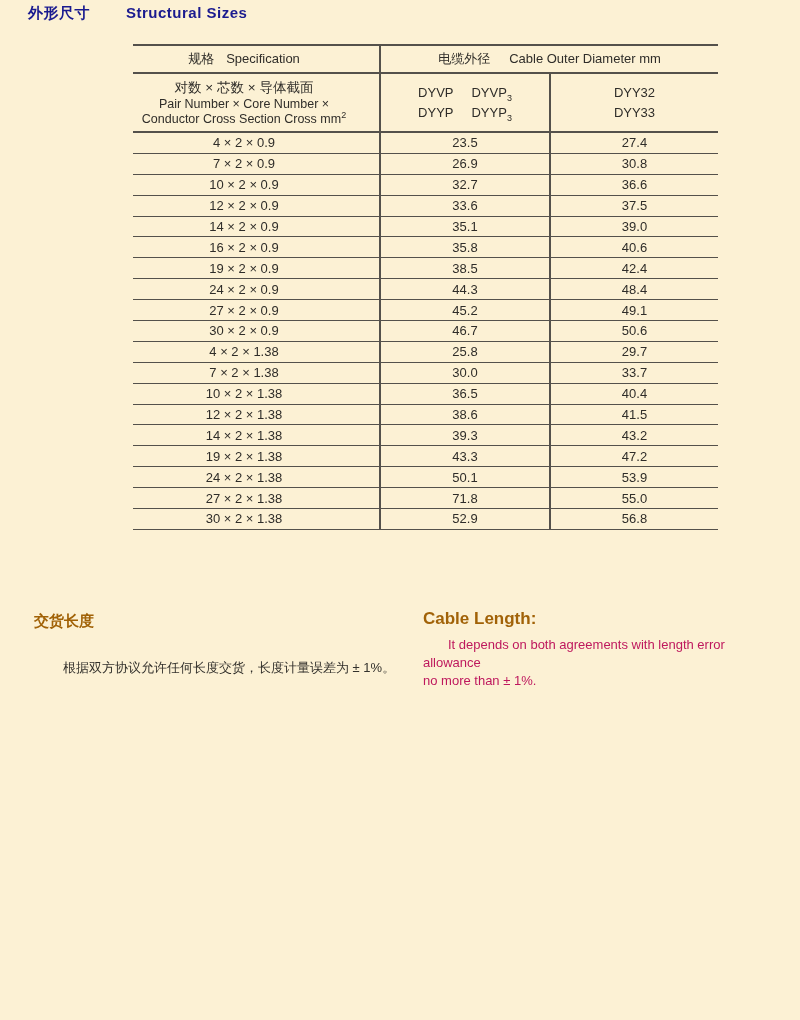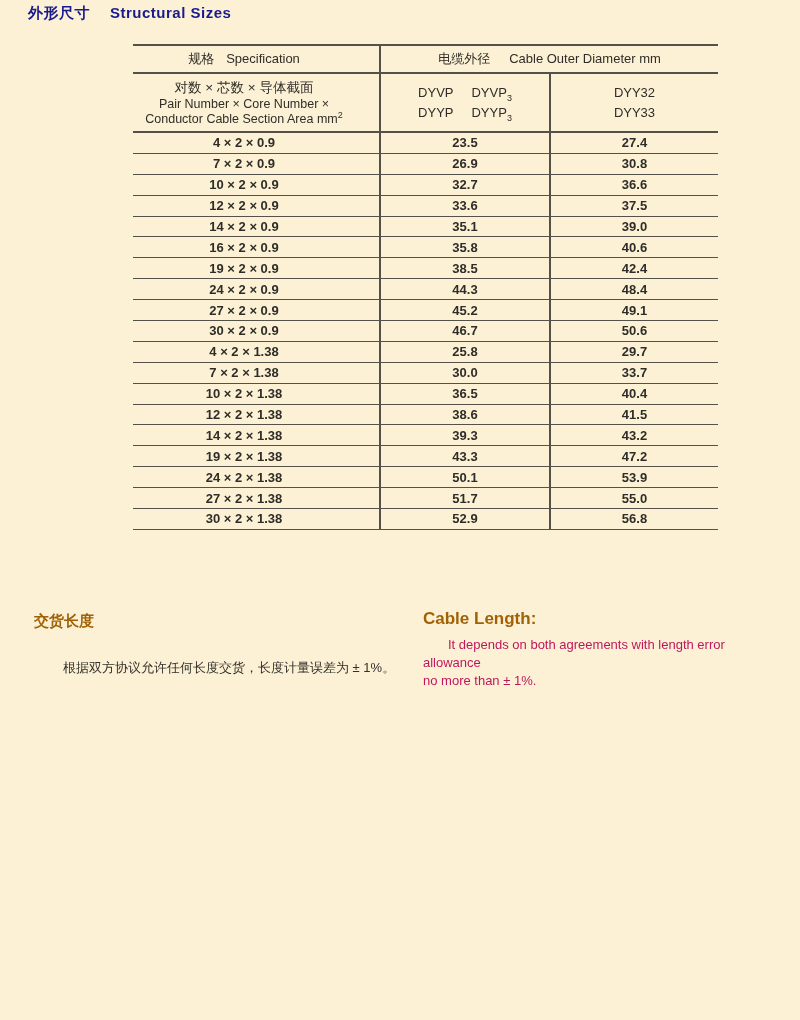--- a/index.html
+++ b/index.html
@@ -5,35 +5,35 @@
   html,body { margin:0; padding:0; }
   body {
     width:800px; height:1020px; position:relative; overflow:hidden;
     background:#FCF1D4; color:#33312C;
     font-family:"Liberation Sans", sans-serif;
   }
   .page-title {
     position:absolute; left:28px; top:4px;
     font-size:15px; font-weight:bold; color:#1A1A8F; letter-spacing:0.5px;
   }
-  .page-title .en { margin-left:20px; }
+  .page-title .en { margin-left:36px; }
 
   table.size-table {
     position:absolute; left:133px; top:44px; width:585px;
     border-collapse:collapse; table-layout:fixed;
     border-top:2px solid #54514B;
   }
   .size-table th, .size-table td {
     padding:0; margin:0; font-weight:normal; text-align:center; vertical-align:middle;
     color:#2F2D29;
   }
   .size-table .spec-col { padding-right:24px; }
   .size-table tr.h1 th { height:26px; border-bottom:2px solid #54514B; font-size:13px;margin-top:12px; }
   .size-table tr.h2 th { height:57px; border-bottom:2px solid #54514B;margin-top:25px; }
-  .size-table tbody td { height:19.9px; border-bottom:1.5px solid #54514B; font-size:13px;font-weight:bold; }
+  .size-table tbody td { height:19.9px; border-bottom:1.5px solid #54514B; font-size:13px; }
   .size-table .v-right { border-right:2px solid #54514B; }
   .gap1 { margin-left:12px; }
   .gap2 { margin-left:19px; }
   .h2 .zh-line { font-size:13.5px; line-height:18px; }
   .h2 .en-line { font-size:12.5px; line-height:15px; }
   .type-line { font-size:13px; line-height:20px; }
   .wgap { margin-left:18px; }
   sub { font-size:9px; line-height:0; }
   sup { font-size:9px; line-height:0; }
 
@@ -64,21 +64,21 @@
         <span>规格</span><span class="gap1">Specification</span>
       </th>
       <th colspan="2">
         <span>电缆外径</span><span class="gap2">Cable Outer Diameter mm</span>
       </th>
     </tr>
     <tr class="h2">
       <th class="spec-col v-right">
         <div class="zh-line">对数 × 芯数 × 导体截面</div>
         <div class="en-line">Pair Number × Core Number ×</div>
-        <div class="en-line"><span>Conductor Cable Section Area mm</span><sup>2</sup></div>
+        <div class="en-line"><span>Conductor Cross Section Cross mm</span><sup>2</sup></div>
       </th>
       <th class="v-right">
         <div class="type-line"><span>DYVP</span><span class="wgap"><span>DYVP</span><sub>3</sub></span></div>
         <div class="type-line"><span>DYYP</span><span class="wgap"><span>DYYP</span><sub>3</sub></span></div>
       </th>
       <th>
         <div class="type-line">DYY32</div>
         <div class="type-line">DYY33</div>
       </th>
     </tr>
@@ -182,21 +182,21 @@
   </tr>
 
   <tr>
     <td class="spec spec-col v-right">24 × 2 × 1.38</td>
     <td class="c-dyvp v-right">50.1</td>
     <td class="c-dyy">53.9</td>
   </tr>
 
   <tr>
     <td class="spec spec-col v-right">27 × 2 × 1.38</td>
-    <td class="c-dyvp v-right">51.7</td>
+    <td class="c-dyvp v-right">71.8</td>
     <td class="c-dyy">55.0</td>
   </tr>
 
   <tr>
     <td class="spec spec-col v-right">30 × 2 × 1.38</td>
     <td class="c-dyvp v-right">52.9</td>
     <td class="c-dyy">56.8</td>
   </tr>
 </tbody>
 </table>

